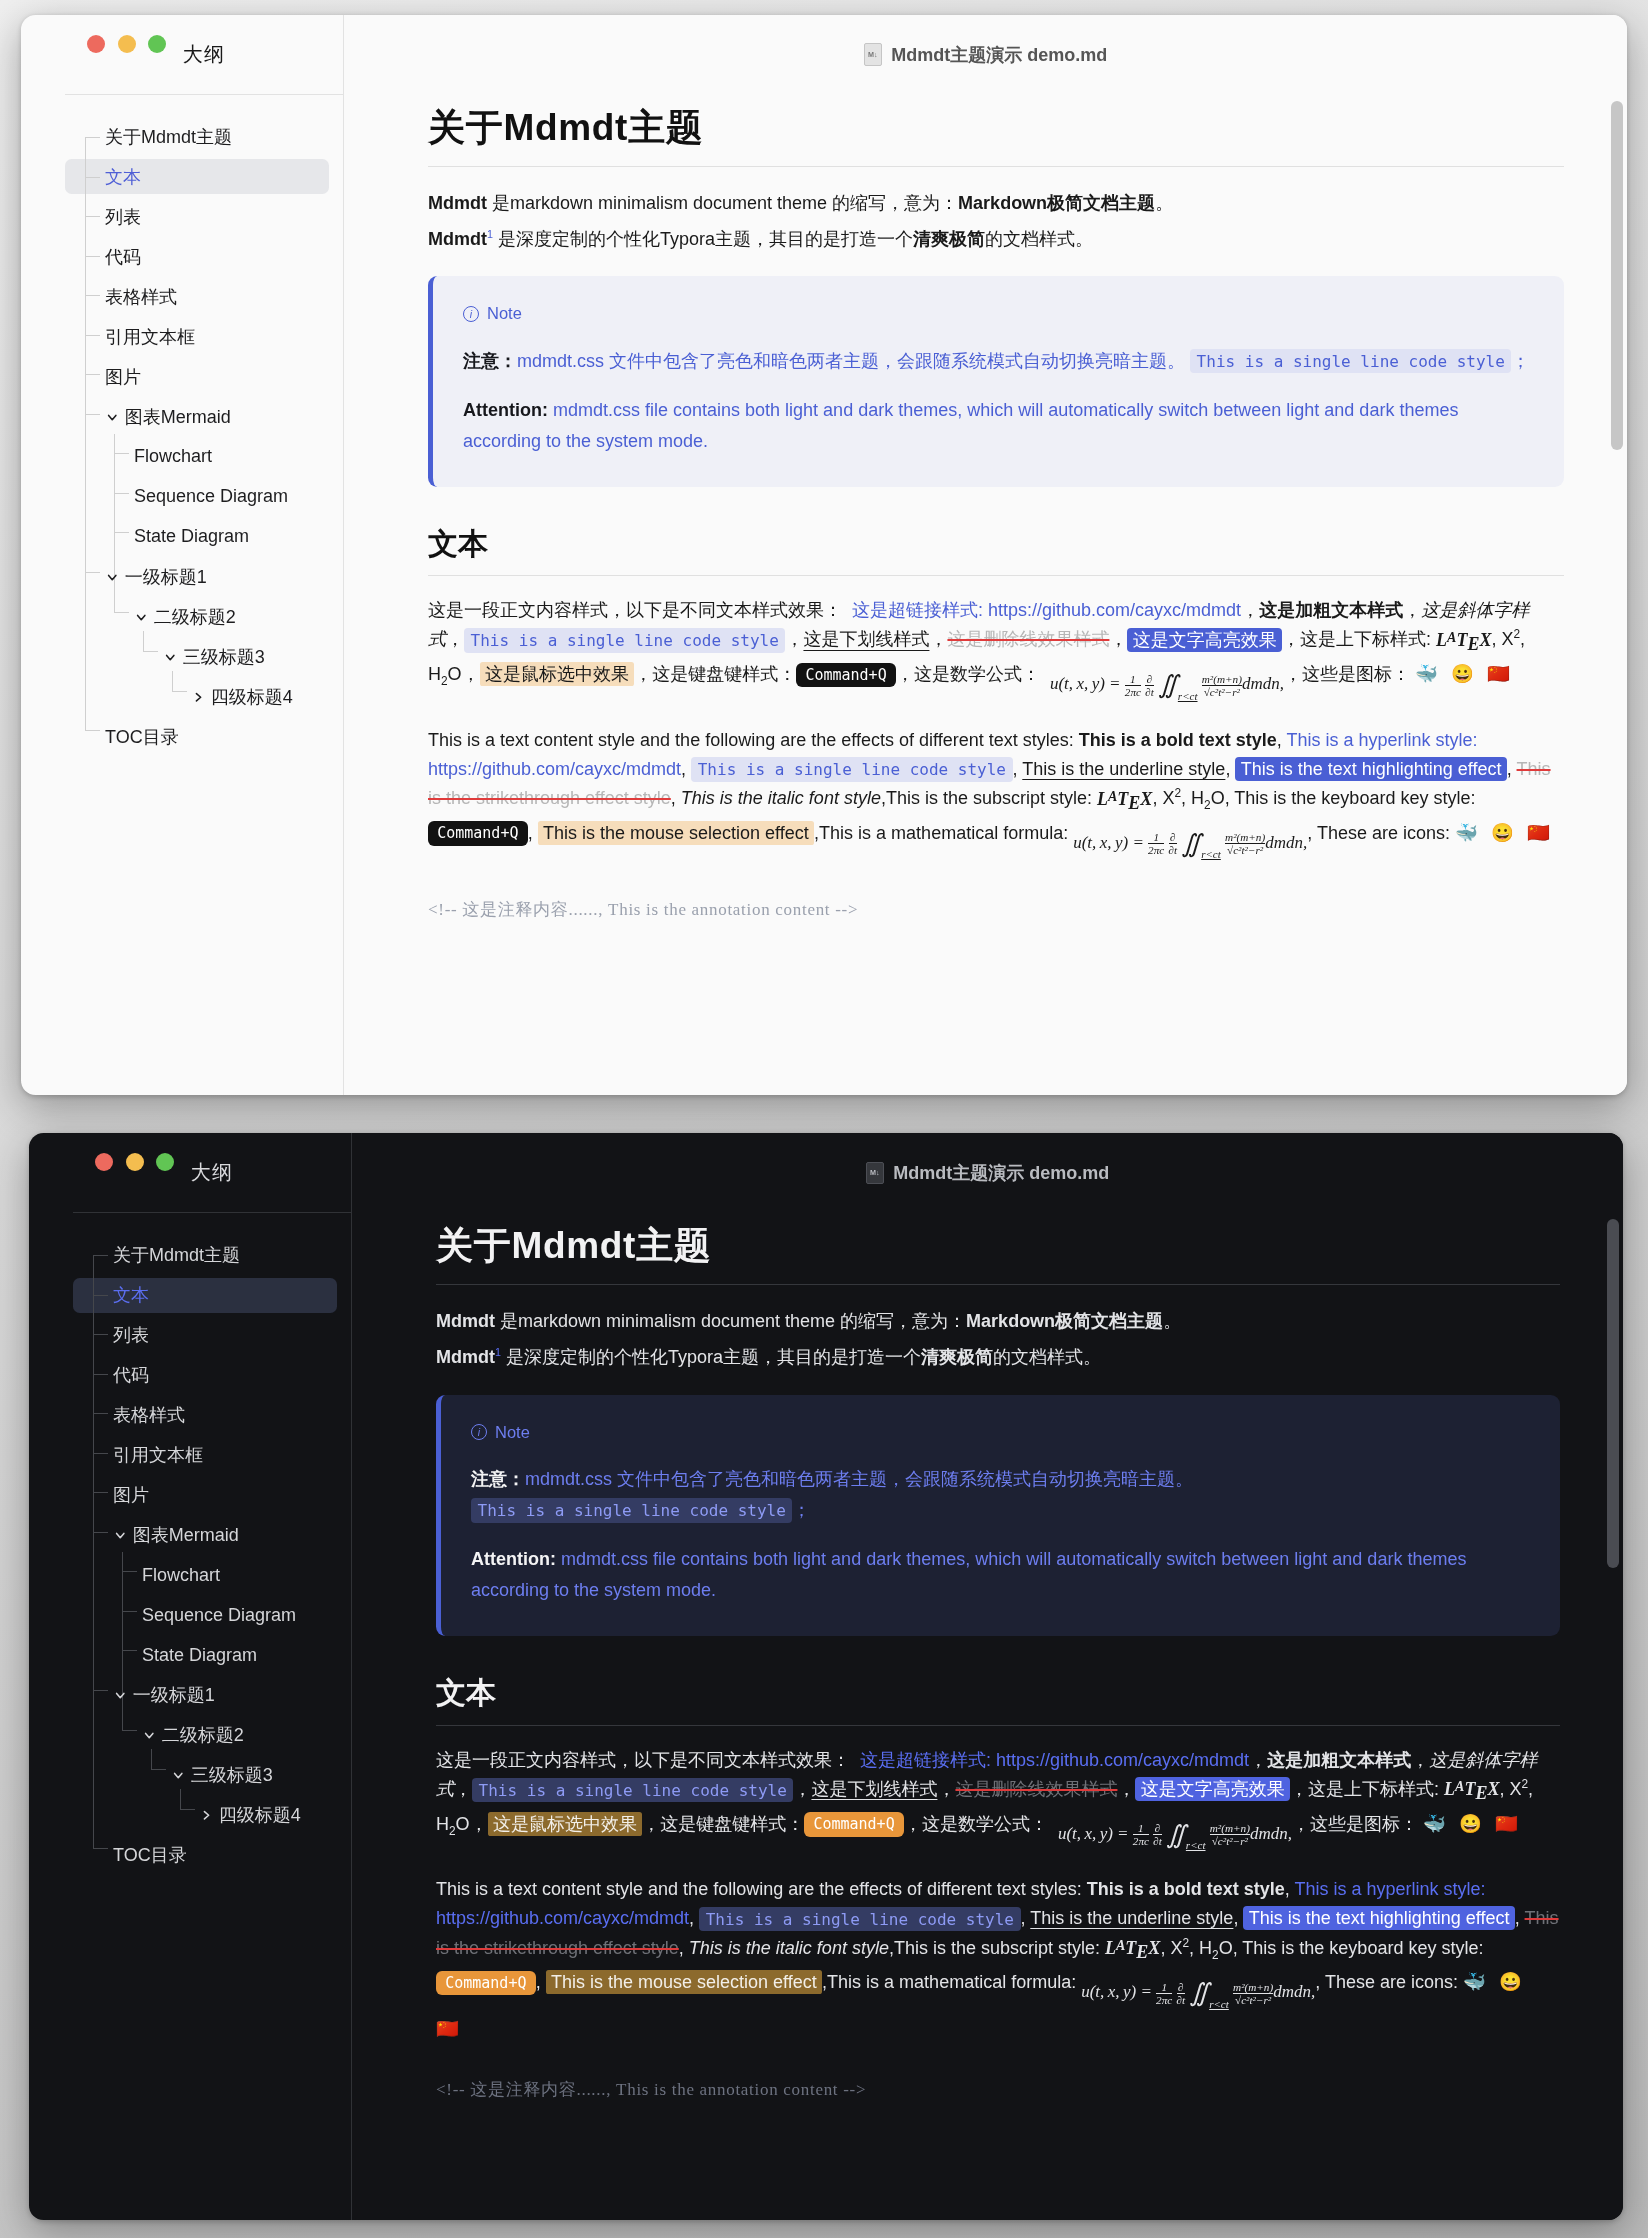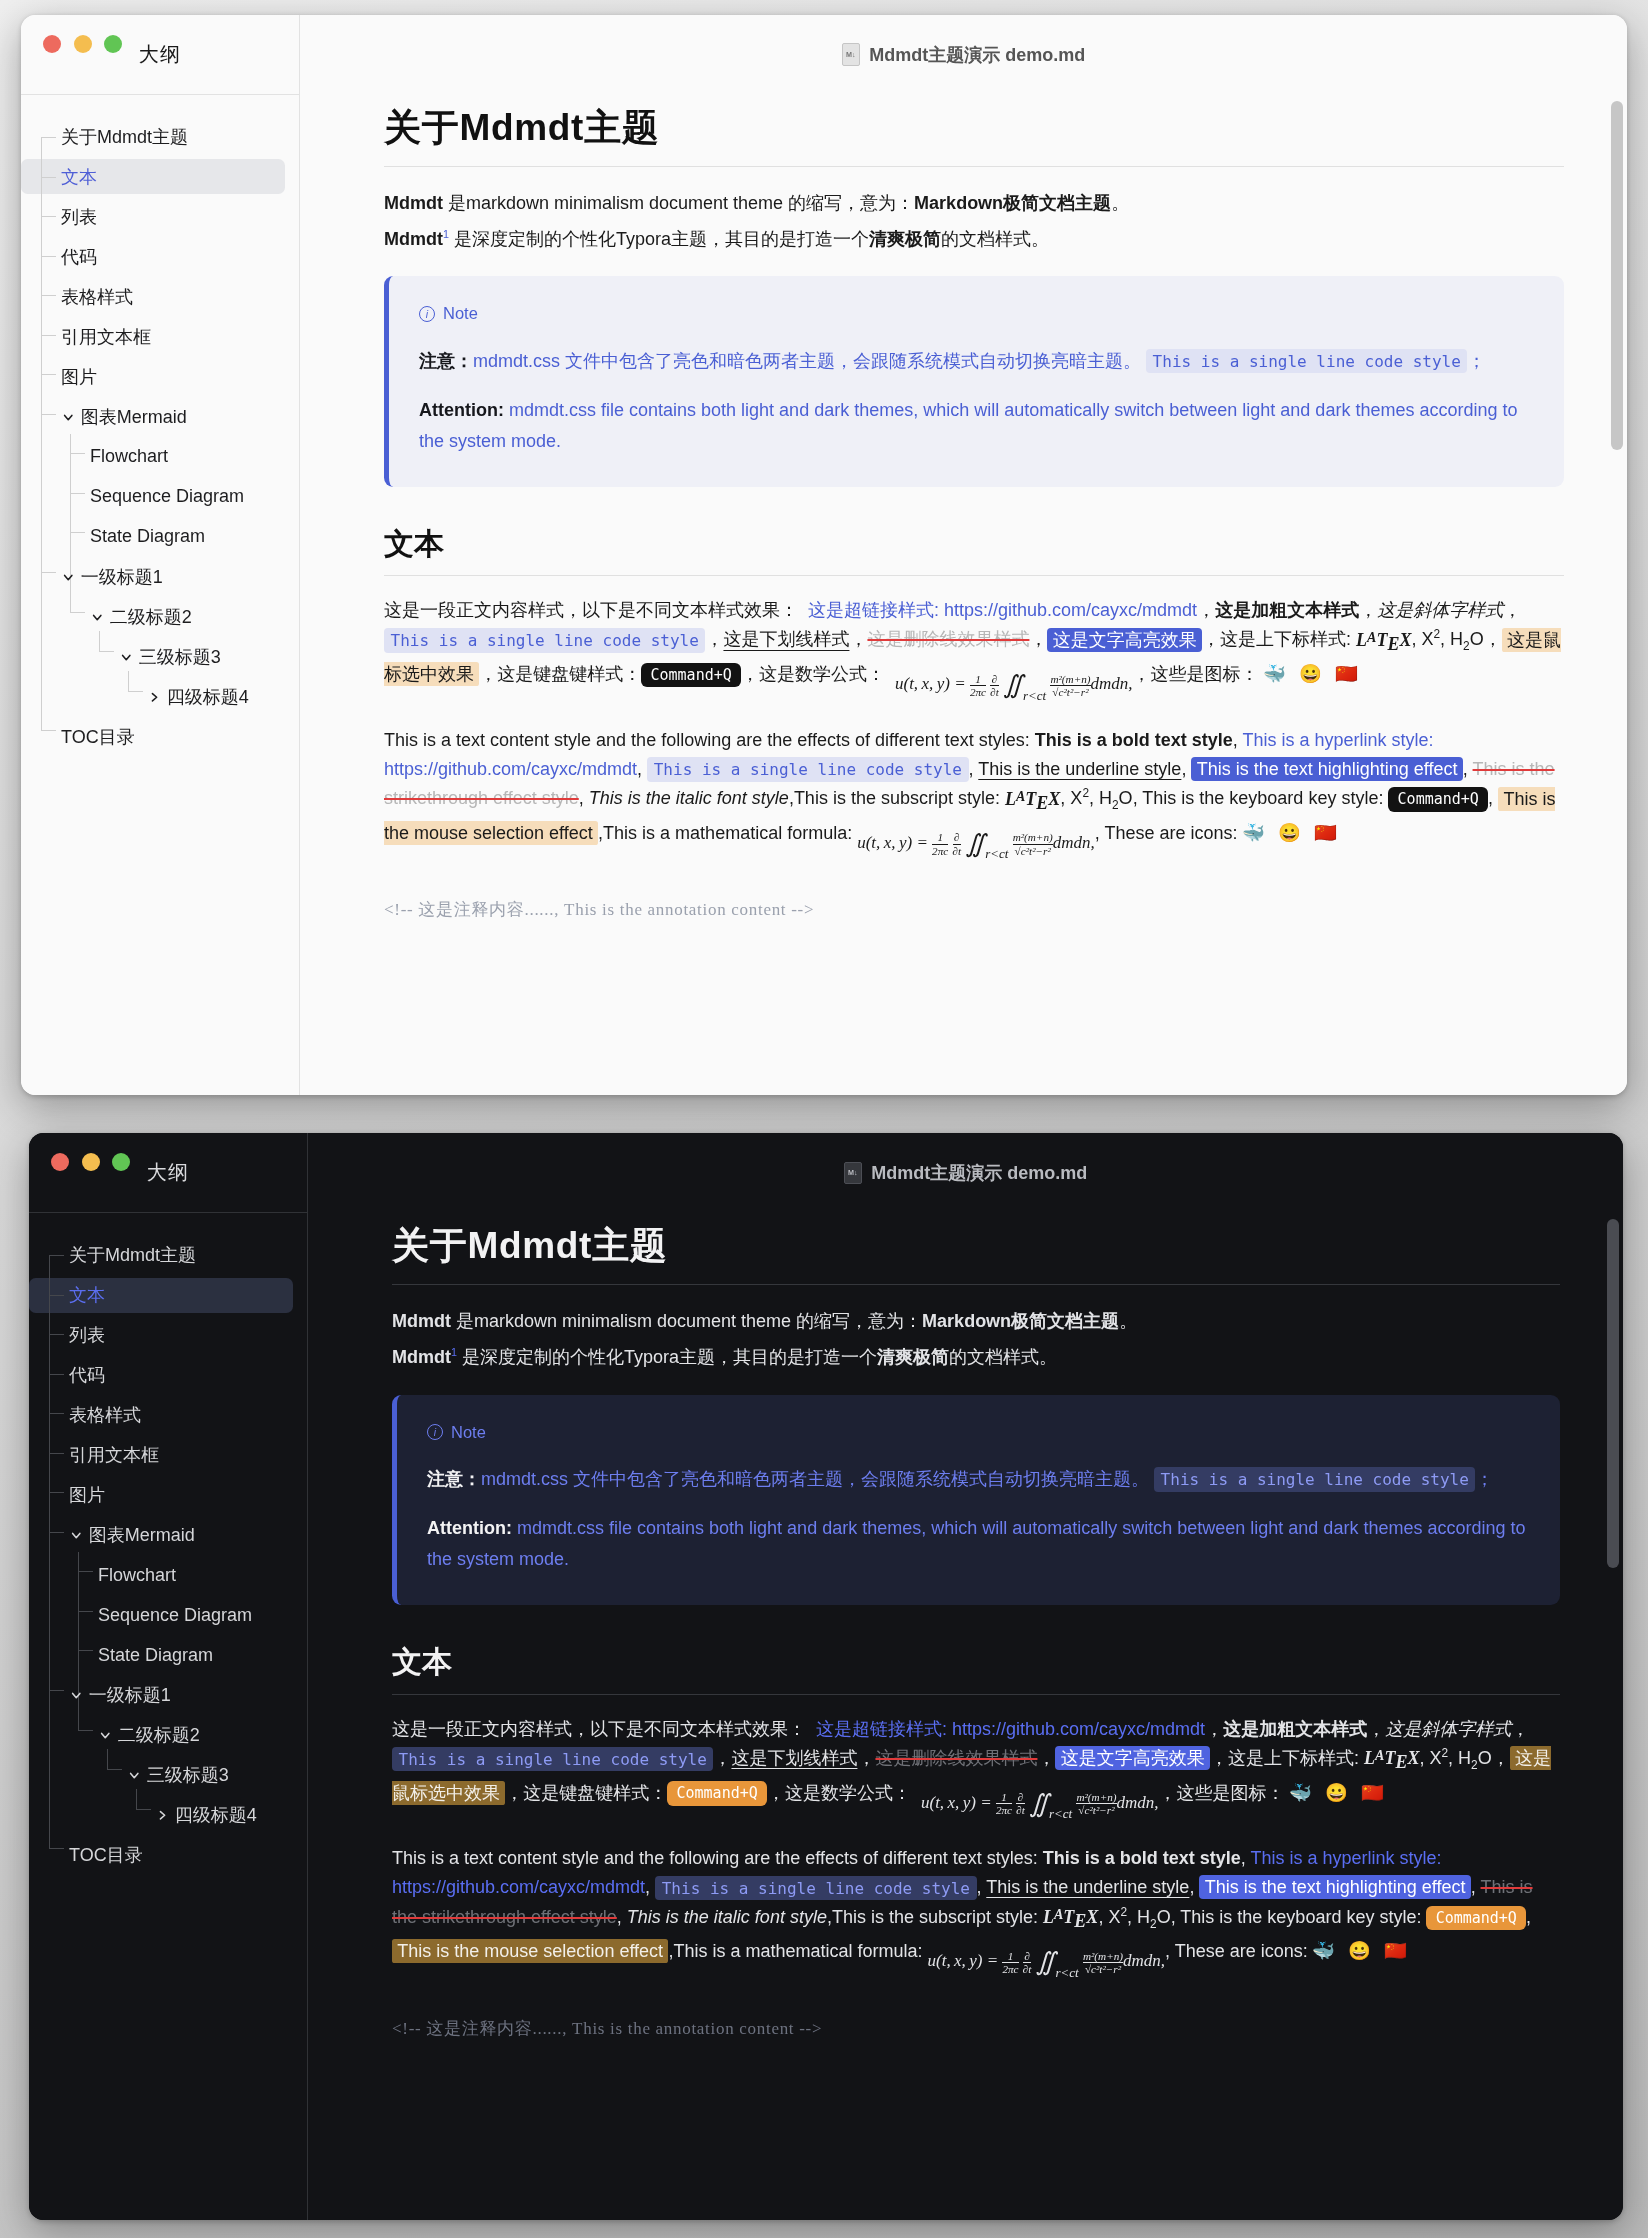--- a/index.html
+++ b/index.html
@@ -16,20 +16,21 @@
     position: relative;
   }
 
   
   .window {
     position: absolute;
     border-radius: 14.5px;
     overflow: hidden;
     display: flex;
     box-shadow: 0 12px 40px rgba(0,0,0,.32), 0 1.3px 5.3px rgba(0,0,0,.18);
+    padding-left: 44px;
   }
 
   .win-light {
     left: 21px;  top: 14.5px;
     width: 1606px; height: 1080px;
     background: #fafafa;
   }
   .win-dark {
     left: 29px;  top: 1133px;
     width: 1594px; height: 1087px;
@@ -270,21 +271,21 @@
   .frac {
     display: inline-block;
     vertical-align: middle;
     text-align: center;
     font-size: 11.2px;
     line-height: 1.1;
   }
   .frac .n { display: block; }
   .frac .d { display: block; border-top: 0.7px solid currentColor; }
   .bigop { font-size: 25px; vertical-align: -4px; }
-  .sub-sm { font-size: 13px; vertical-align: -10.5px; display: inline-block; }
+  .sub-sm { font-size: 11px; vertical-align: -10.5px; display: inline-block; text-decoration: underline; }
   .latex { font-family: "Liberation Serif", serif; font-style: italic; font-weight: bold; }
   .latex .a { font-size: .78em; vertical-align: .32em; }
   .latex .e { vertical-align: -.22em; }
 
   sup.md { font-size: .66em; vertical-align: super; }
   sub.md { font-size: .66em; vertical-align: sub; }
 
   
   .admonition {
     border-radius: 9.2px;

